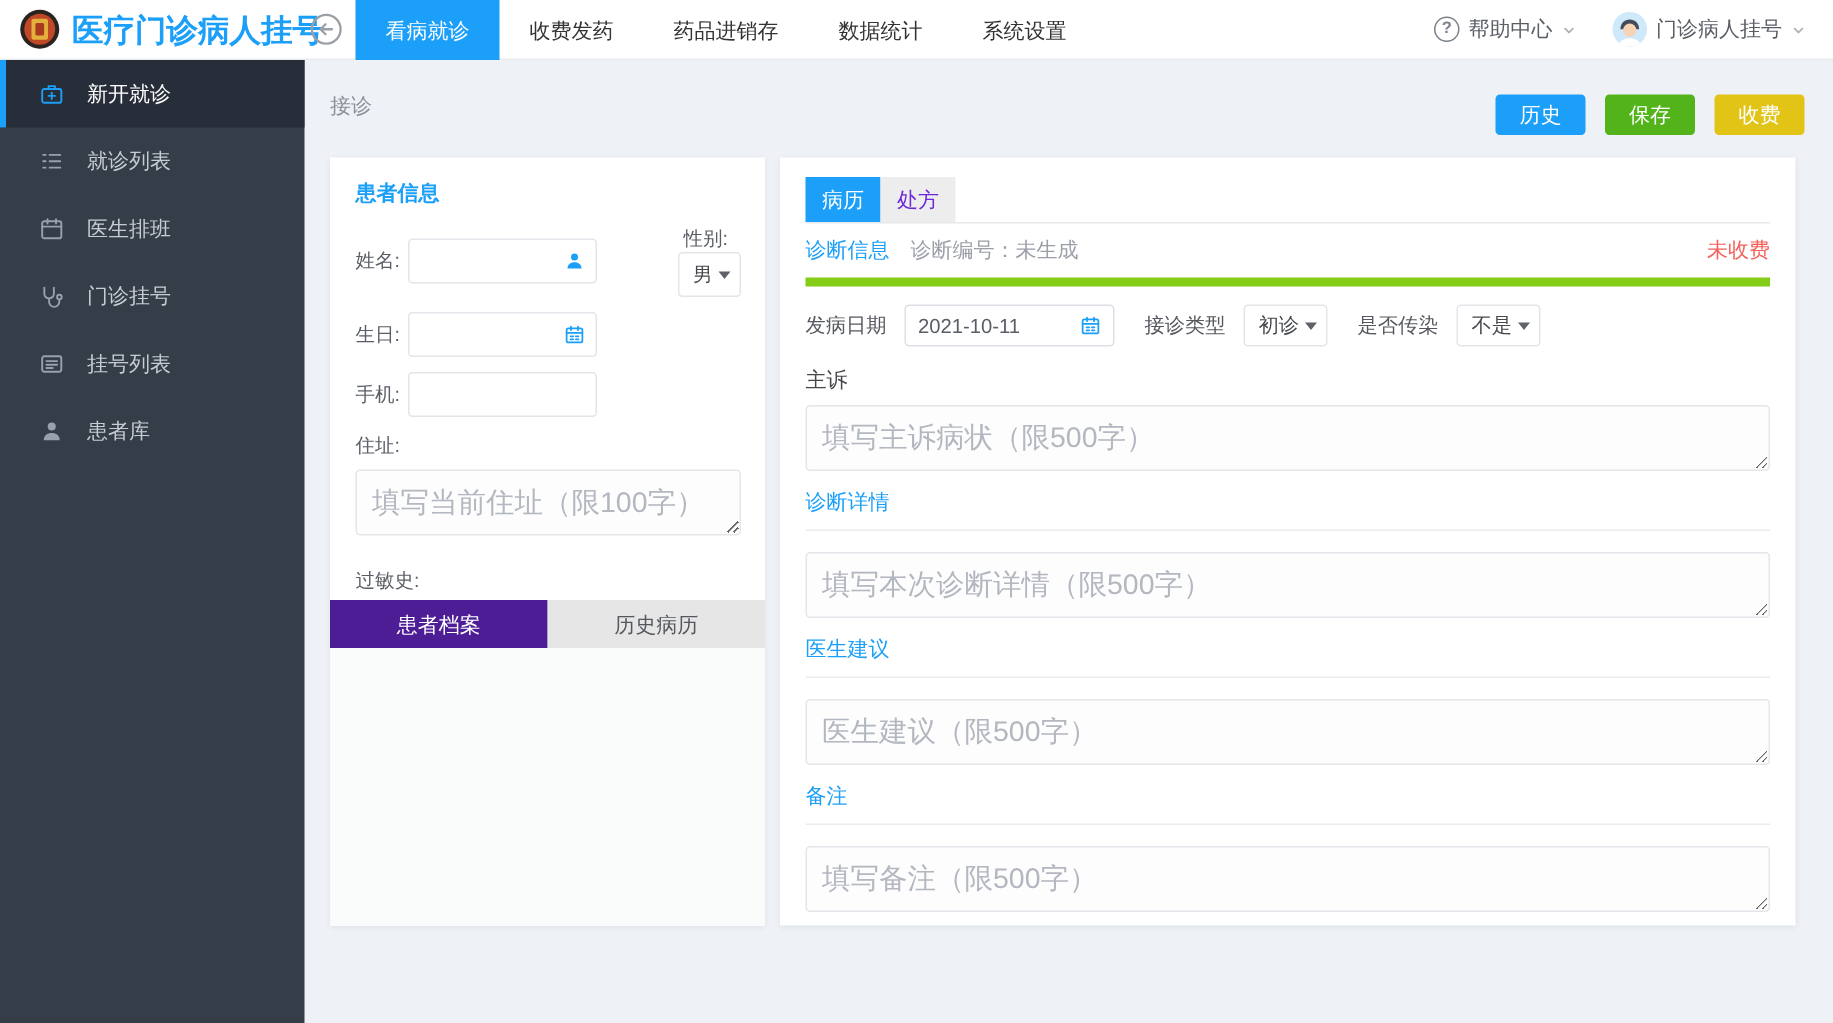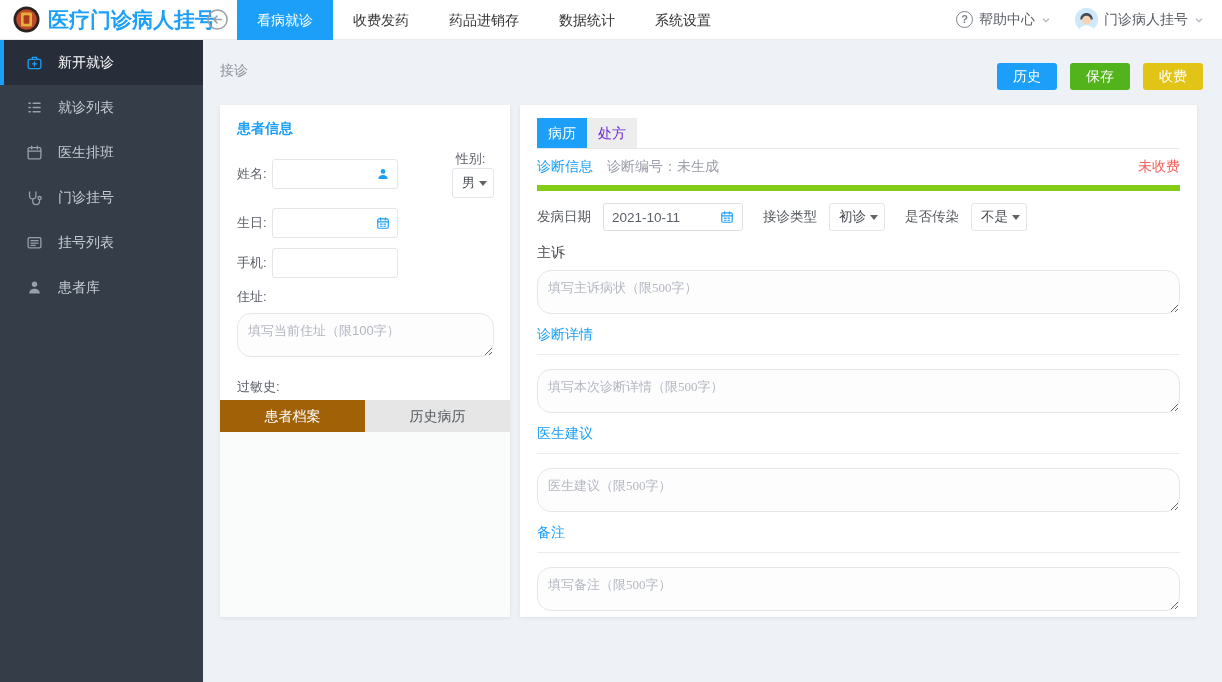--- a/index.html
+++ b/index.html
@@ -62,48 +62,48 @@
   .input-box .in-icon { margin-right:7px; display:flex; cursor:pointer; }
   .gender-group { margin-left:auto; display:flex; align-items:center;flex-direction:column; }
   .select-box { position:relative; display:inline-flex; align-items:center; height:30px;
                 border:1px solid #e2e5ea; border-radius:3px; padding:0 18px 0 9px; color:#45484d;
                 cursor:pointer; background:#fff; white-space:nowrap; }
   .select-box .caret { position:absolute; right:6px; top:50%; margin-top:-2px; width:0; height:0;
                        border-left:4px solid transparent; border-right:4px solid transparent;
                        border-top:5px solid #5f6368; }
   .block-label { color:#5a5e66; margin:14px 0 7px; }
   textarea.ta {
-    width:100%; height:44px; border:1px solid #e4e6ea; border-radius:14px; background:#fdfdfe;
-    padding:8px 10px; font-size:13px; font-family:inherit; color:#333; resize:both; outline:none;
+    width:100%; height:44px; border:1px solid #e4e6ea; border-radius:3px; background:#fdfdfe;
+    padding:8px 10px; font-size:19px; font-family:inherit; color:#333; resize:both; outline:none;
   }
   textarea.ta::placeholder { color:#b3b7bf; }
   .patient-tabs { position:absolute; left:0; right:0; top:295px; height:32px; display:flex; }
   .p-tab { flex:1; text-align:center; line-height:32px; font-size:14px; cursor:pointer;
            background:#e6e6e6; color:#55585e; }
-  .p-tab.active { background:#a16207; color:#fff; }
+  .p-tab.active { background:#4c1d95; color:#fff; }
   .archive-area { position:absolute; left:0; right:0; top:327px; bottom:0; background:#fafbfb; }
 
   
   .record-card { left:317px; top:65px; width:677px; height:512px; padding:0 17px; }
   .rec-tabs { margin-top:13px; display:flex; border-bottom:1px solid #e6e8ec; }
   .rec-tab { width:50px; height:30px; line-height:30px; text-align:center; font-size:14px;
              cursor:pointer; background:#ededed; color:#6d28d9; }
   .rec-tab.active { background:#1b9ff8; color:#fff; }
   .info-row { display:flex; align-items:center; height:42px; border-bottom:6px solid #84cc16; font-size:14px; }
   .diag-info { color:#1b9ff8; margin-right:14px; }
   .diag-no { color:#9b9fa8; }
   .pay-status { margin-left:auto; color:#f5615c; }
   .controls-row { display:flex; align-items:center; margin:12px 0 13px; height:28px; color:#55585e; font-size:13.5px; }
   .date-box { display:flex; align-items:center; width:140px; height:28px; border:1px solid #dcdfe6;
               border-radius:3px; padding:0 8px; margin-left:12px; cursor:pointer; color:#5a5e66; }
   .date-box .in-icon { margin-left:auto; display:flex; }
   .ctl-label { margin-left:20px; }
   .ctl-label.first { margin-left:0; }
   .controls-row .select-box { height:28px; margin-left:12px; }
-  .sec { margin-bottom:8px;font-family:Liberation Serif, serif; }
+  .sec { margin-bottom:8px; }
   .sec-label { font-size:14px; height:18px; line-height:18px; }
   .sec-label.plain { color:#45484d; }
   .sec-label.blue { color:#1b9ff8; margin-top:6px; }
   .sec-hr { border-top:1px solid #e9ebee; margin-top:10px; }
   .sec textarea.ta { margin-top:14px; }
   .sec.first textarea.ta { margin-top:8px; }
   svg { display:block; }
 </style>
 </head>
 <body>

